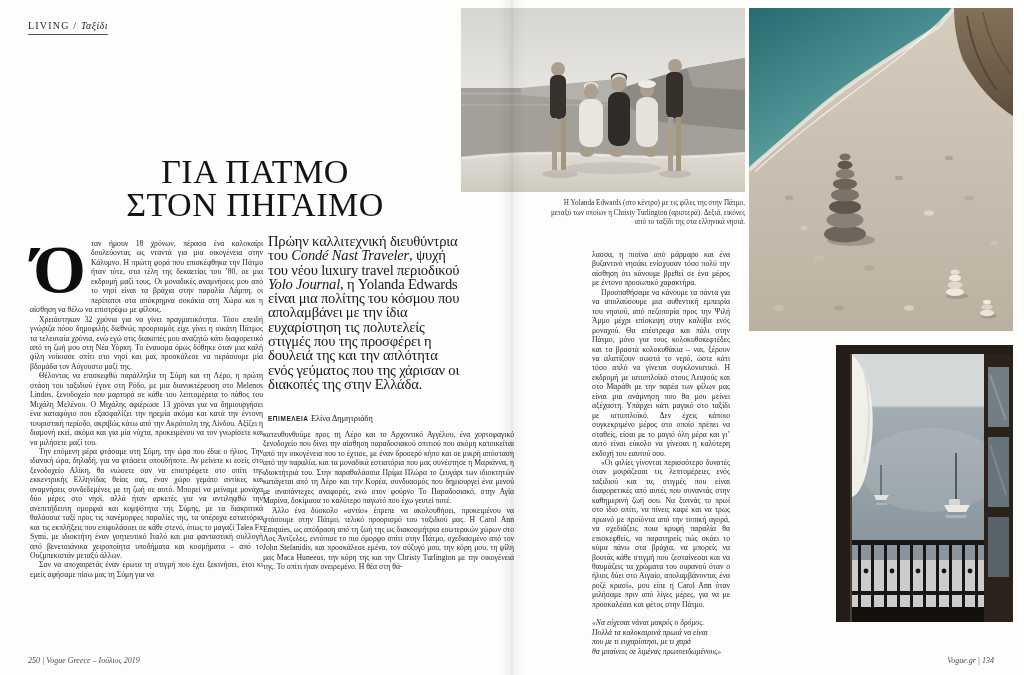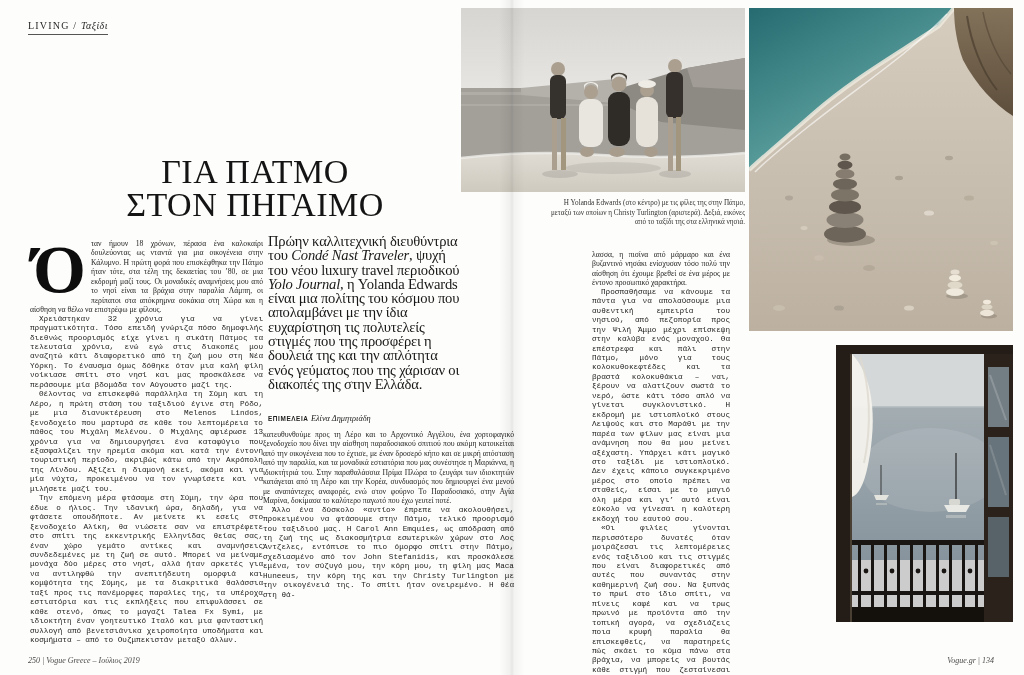--- a/index.html
+++ b/index.html
@@ -23,21 +23,21 @@
     left:100px;top:155px;width:310px;text-align:center;
     font-size:34px;line-height:33px;color:#141414;letter-spacing:.5px;
     font-weight:400;
   }
 
   
   .bodycol{
     font-size:7.7px;line-height:9.45px;text-align:justify;color:#242424;
   }
   .bodycol p{margin:0;}
-  .bodycol p.ind{text-indent:9px;font-family:Liberation Mono, monospace;}
+  .bodycol p.ind{text-indent:9px;}
   .col1{left:30px;top:239px;width:233px;}
   .col2{left:263px;top:430px;width:251px;}
   .col3{left:592px;top:250px;width:138px;}
 
   .dropcap{
     float:left;width:56px;height:58px;font-size:68px;line-height:60px;
     text-align:right;padding-right:5px;color:#0d0d0d;font-weight:700;
   }
 
   .poem{font-style:italic;white-space:pre-line;margin-top:9px !important;text-align:left;}
@@ -45,21 +45,21 @@
   
   .deck{
     left:268px;top:234px;width:196px;
     font-size:14.6px;line-height:14.3px;letter-spacing:-0.2px;color:#181818;
   }
   .deck .ital{font-style:italic;margin-top:27px;}
 
   
   .byline{left:268px;top:414px;font-size:8.3px;color:#222;}
   .byline .lbl{font-family:"Liberation Sans",sans-serif;font-weight:700;font-size:6.4px;letter-spacing:.6px;}
-  .byline .nm{font-style:italic;}
+  .byline .nm{}
 
   
   .caption{
     left:545px;top:199px;width:200px;text-align:right;
     font-size:7.2px;line-height:9.6px;color:#333;
   }
 
   
   .footer{font-size:8px;font-style:italic;color:#4a4a4a;margin-top:9px;}
   .footer-left{left:28px;top:647px;}
@@ -88,20 +88,21 @@
 <div class="abs headline">
   <div>ΓΙΑ ΠΑΤΜΟ</div>
   <div>ΣΤΟΝ ΠΗΓΑΙΜΟ</div>
 </div>
 
 <div class="abs bodycol col1">
   <p><span class="dropcap">Ό</span><span>ταν ήμουν 18 χρόνων, πέρασα ένα καλοκαίρι δουλεύοντας ως νταντά για μια οικογένεια στην Κάλυμνο. Η πρώτη φορά που επισκέφθηκα την Πάτμο ήταν τότε, στα τέλη της δεκαετίας του ’80, σε μια εκδρομή μαζί τους. Οι μοναδικές αναμνήσεις μου από το νησί είναι τα βράχια στην παραλία Λάμπη, οι περίπατοι στα απόκρημνα σοκάκια στη Χώρα και η αίσθηση να θέλω να επιστρέφω με φίλους.</span></p>
   <p class="ind">Χρειάστηκαν 32 χρόνια για να γίνει πραγματικότητα. Τόσο επειδή γνώριζα πόσο δημοφιλής διεθνώς προορισμός είχε γίνει η σικάτη Πάτμος τα τελευταία χρόνια, ενώ εγώ στις διακοπές μου αναζητώ κάτι διαφορετικό από τη ζωή μου στη Νέα Υόρκη. Το έναυσμα όμως δόθηκε όταν μια καλή φίλη νοίκιασε σπίτι στο νησί και μας προσκάλεσε να περάσουμε μία βδομάδα τον Αύγουστο μαζί της.</p>
   <p class="ind">Θέλοντας να επισκεφθώ παράλληλα τη Σύμη και τη Λέρο, η πρώτη στάση του ταξιδιού έγινε στη Ρόδο, με μια διανυκτέρευση στο Melenos Lindos, ξενοδοχείο που μαρτυρά σε κάθε του λεπτομέρεια το πάθος του Μιχάλη Μελένου. Ο Μιχάλης αφιέρωσε 13 χρόνια για να δημιουργήσει ένα καταφύγιο που εξασφαλίζει την ηρεμία ακόμα και κατά την έντονη τουριστική περίοδο, ακριβώς κάτω από την Ακρόπολη της Λίνδου. Αξίζει η διαμονή εκεί, ακόμα και για μία νύχτα, προκειμένου να τον γνωρίσετε και να μιλήσετε μαζί του.</p>
   <p class="ind">Την επόμενη μέρα φτάσαμε στη Σύμη, την ώρα που έδυε ο ήλιος. Την ιδανική ώρα, δηλαδή, για να φτάσετε οπουδήποτε. Αν μείνετε κι εσείς στο ξενοδοχείο Αλίκη, θα νιώσετε σαν να επιστρέφετε στο σπίτι της εκκεντρικής Ελληνίδας θείας σας, έναν χώρο γεμάτο αντίκες και αναμνήσεις συνδεδεμένες με τη ζωή σε αυτό. Μπορεί να μείναμε μονάχα δύο μέρες στο νησί, αλλά ήταν αρκετές για να αντιληφθώ την ανεπιτήδευτη ομορφιά και κομψότητα της Σύμης, με τα διακριτικά θαλάσσια ταξί προς τις πανέμορφες παραλίες της, τα υπέροχα εστιατόρια και τις εκπλήξεις που επιφυλάσσει σε κάθε στενό, όπως το μαγαζί Talea Fx Symi, με ιδιοκτήτη έναν γοητευτικό Ιταλό και μια φανταστική συλλογή από βενετσιάνικα χειροποίητα υποδήματα και κοσμήματα – από το Ουζμπεκιστάν μεταξύ άλλων.</p>
+  <p class="ind">Σαν να αποχαιρετάς έναν έρωτα τη στιγμή που έχει ξεκινήσει, έτσι κι εμείς αφήσαμε πίσω μας τη Σύμη για να</p>
 </div>
 
 <div class="abs deck">
   <span>Πρώην καλλιτεχνική διευθύντρια του </span><span class="ital">Condé Nast Traveler</span><span>, ψυχή του νέου luxury travel περιοδικού </span><span class="ital">Yolo Journal</span><span>, η Yolanda Edwards είναι μια πολίτης του κόσμου που απολαμβάνει με την ίδια ευχαρίστηση τις πολυτελείς στιγμές που της προσφέρει η δουλειά της και την απλότητα ενός γεύματος που της χάρισαν οι διακοπές της στην Ελλάδα.</span>
 </div>
 
 <div class="abs byline">
   <span class="lbl">ΕΠΙΜΕΛΕΙΑ </span><span class="nm">Ελίνα Δημητριάδη</span>
 </div>
 
@@ -279,21 +280,21 @@
     <rect x="0" y="0" width="177" height="9" fill="#241d17"></rect>
 
     <path d="M16,9 C36,30 42,70 32,120 C28,140 22,150 16,152 Z" fill="#f4f2ec" opacity=".95"></path>
     <path d="M24,12 C34,40 36,80 28,118" stroke="#ddd9d0" stroke-width="2" fill="none" opacity=".8"></path>
   </svg>
 </div>
 
 <div class="abs caption">Η Yolanda Edwards (στο κέντρο) με τις φίλες της στην Πάτμο, μεταξύ των οποίων η Christy Turlington (αριστερά). Δεξιά, εικόνες από το ταξίδι της στα ελληνικά νησιά.</div>
 
 <div class="abs bodycol col3">
-  <p>λασσα, η πισίνα από μάρμαρο και ένα βυζαντινό νησάκι ενίσχυσαν τόσο πολύ την αίσθηση ότι έχουμε βρεθεί σε ένα μέρος με έντονο προσωπικό χαρακτήρα.</p>
+  <p>λασσα, η πισίνα από μάρμαρο και ένα βυζαντινό νησάκι ενίσχυσαν τόσο πολύ την αίσθηση ότι κάνουμε βρεθεί σε ένα μέρος με έντονο προσωπικό χαρακτήρα.</p>
   <p class="ind">Προσπαθήσαμε να κάνουμε τα πάντα για να απολαύσουμε μια αυθεντική εμπειρία του νησιού, από πεζοπορία προς την Ψιλή Άμμο μέχρι επίσκεψη στην καλύβα ενός μοναχού. Θα επέστρεφα και πάλι στην Πάτμο, μόνο για τους κολοκυθοκεφτέδες και τα βραστά κολοκυθάκια – ναι, ξέρουν να αλατίζουν σωστά το νερό, ώστε κάτι τόσο απλό να γίνεται συγκλονιστικό. Η εκδρομή με ιστιοπλοϊκό στους Λειψούς και στο Μαράθι με την παρέα των φίλων μας είναι μια ανάμνηση που θα μου μείνει αξέχαστη. Υπάρχει κάτι μαγικό στο ταξίδι με ιστιοπλοϊκό. Δεν έχεις κάποιο συγκεκριμένο μέρος στο οποίο πρέπει να σταθείς, είσαι με το μαγιό όλη μέρα και γι’ αυτό είναι εύκολο να γίνεσαι η καλύτερη εκδοχή του εαυτού σου.</p>
   <p class="ind">«Οι φιλίες γίνονται περισσότερο δυνατές όταν μοιράζεσαι τις λεπτομέρειες ενός ταξιδιού και τις στιγμές που είναι διαφορετικές από αυτές που συναντάς στην καθημερινή ζωή σου. Να ξυπνάς το πρωί στο ίδιο σπίτι, να πίνεις καφέ και να τρως πρωινό με προϊόντα από την τοπική αγορά, να σχεδιάζεις ποια κρυφή παραλία θα επισκεφθείς, να παρατηρείς πώς σκάει το κύμα πάνω στα βράχια, να μπορείς να βουτάς κάθε στιγμή που ζεσταίνεσαι και να θαυμάζεις τα χρώματα του ουρανού όταν ο ήλιος δύει στο Αιγαίο, απολαμβάνοντας ένα ροζέ κρασί», μου είπε η Carol Ann όταν μιλήσαμε πριν από λίγες μέρες, για να με προσκαλέσει και φέτος στην Πάτμο.</p>
   <p class="poem">«Να εύχεσαι νάναι μακρύς ο δρόμος.
 Πολλά τα καλοκαιρινά πρωιά να είναι
 που με τι ευχαρίστησι, με τι χαρά
 θα μπαίνεις σε λιμένας πρωτοειδωμένους»</p>
 
 </div>
 
 <div class="abs footer footer-right">Vogue.gr | 134</div>

